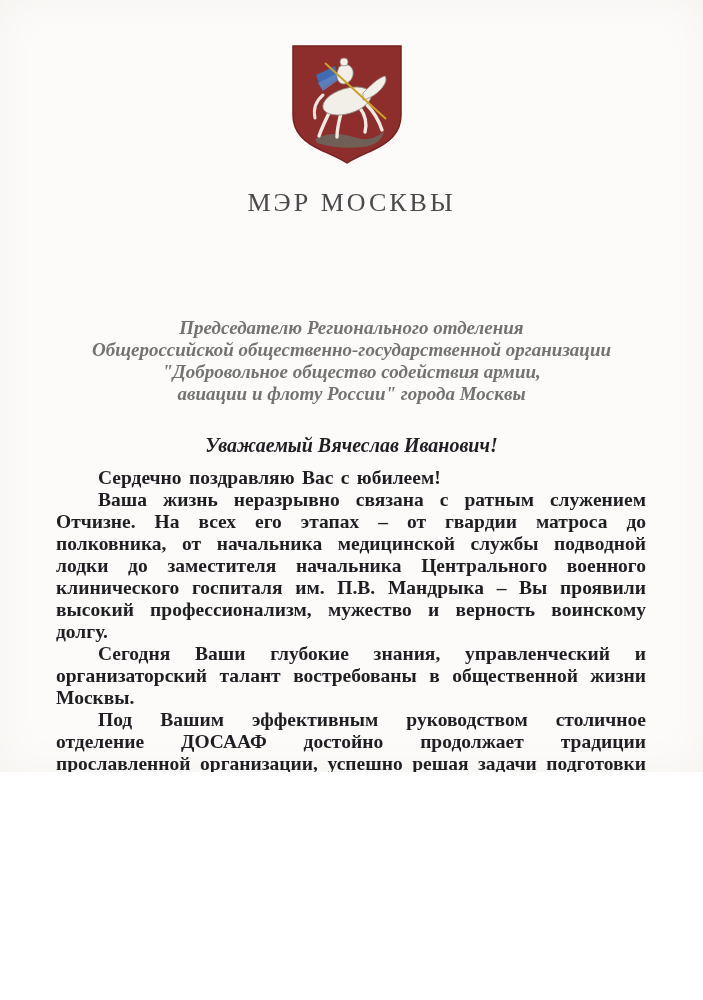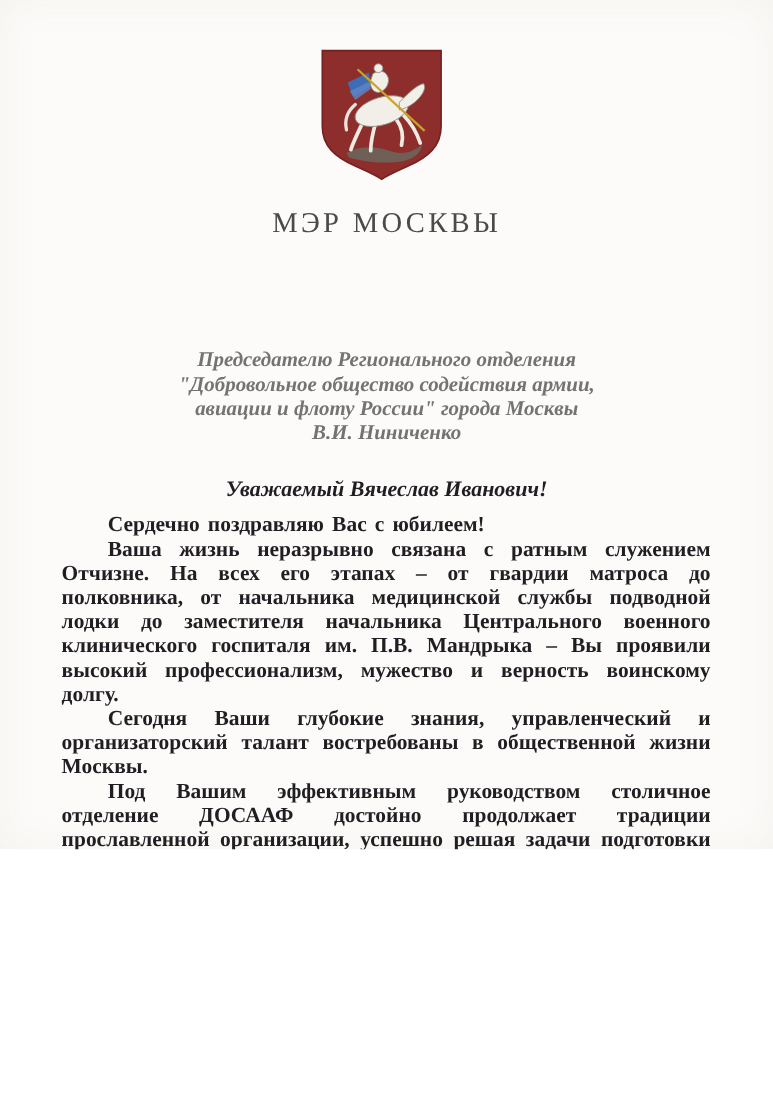--- a/index.html
+++ b/index.html
@@ -88,23 +88,23 @@
     <path d="M52,24 C58,20 64,21 66,28 C67,34 63,40 57,41 C52,41 49,36 50,30 Z" fill="#f2efe9" stroke="#928e86" stroke-width="0.8"></path>
     <circle cx="57" cy="19" r="4" fill="#f2efe9" stroke="#928e86" stroke-width="0.8"></circle>
 
     <line x1="38" y1="20" x2="99" y2="76" stroke="#c9a227" stroke-width="2"></line>
   </svg>
 
   <div class="org-title">МЭР МОСКВЫ</div>
 
   <div class="recipient">
     <div>Председателю Регионального отделения</div>
+    <div>Общероссийской общественно-государственной организации</div>
     <div>"Добровольное общество содействия армии,</div>
     <div>авиации и флоту России" города Москвы</div>
-    <div>В.И. Ниниченко</div>
   </div>
 
   <div class="salutation">Уважаемый Вячеслав Иванович!</div>
 
   <div class="body-text">
     <p>Сердечно поздравляю Вас с юбилеем!</p>
     <p>Ваша жизнь неразрывно связана с ратным служением Отчизне. На всех его этапах – от гвардии матроса до полковника, от начальника медицинской службы подводной лодки до заместителя начальника Центрального военного клинического госпиталя им. П.В. Мандрыка – Вы проявили высокий профессионализм, мужество и верность воинскому долгу.</p>
     <p>Сегодня Ваши глубокие знания, управленческий и организаторский талант востребованы в общественной жизни Москвы.</p>
     <p>Под Вашим эффективным руководством столичное отделение ДОСААФ достойно продолжает традиции прославленной организации, успешно решая задачи подготовки москвичей к военной службе, развития авиационных, технических и военно-прикладных видов спорта, воспитания подрастающего поколения в духе патриотизма. Вы помогаете молодежи осуществить заветную мечту – стать летчиками, моряками, десантниками и другими настоящими профессионалами, способствуете укреплению авторитета армии и флота в обществе.</p>
   </div>

